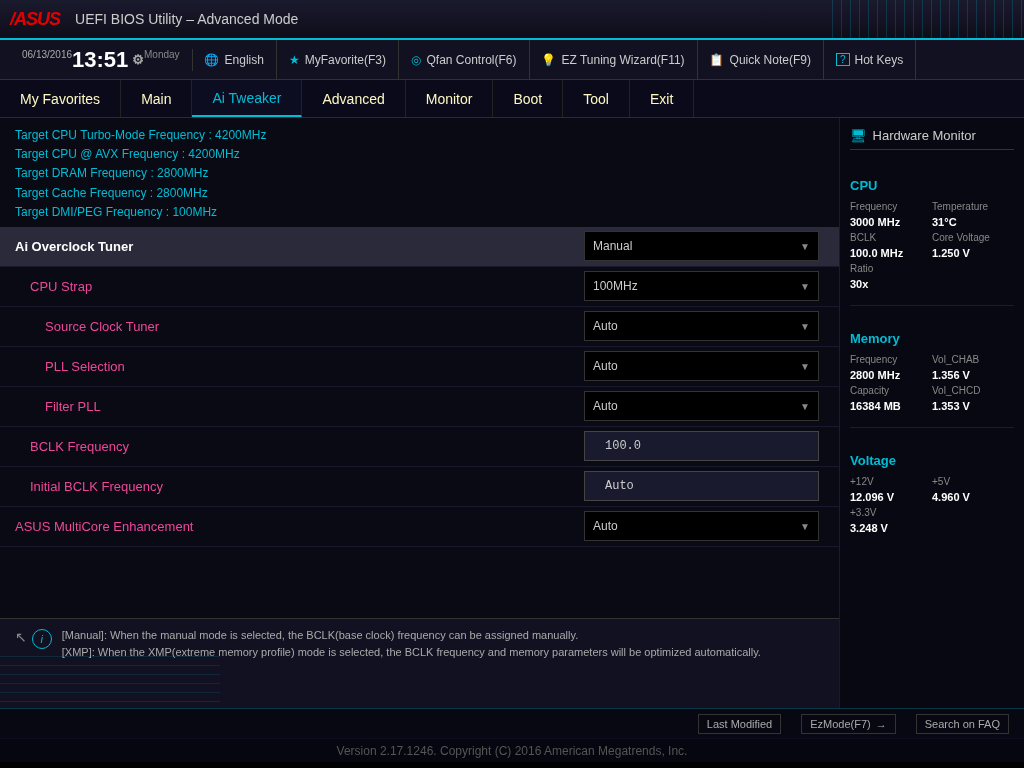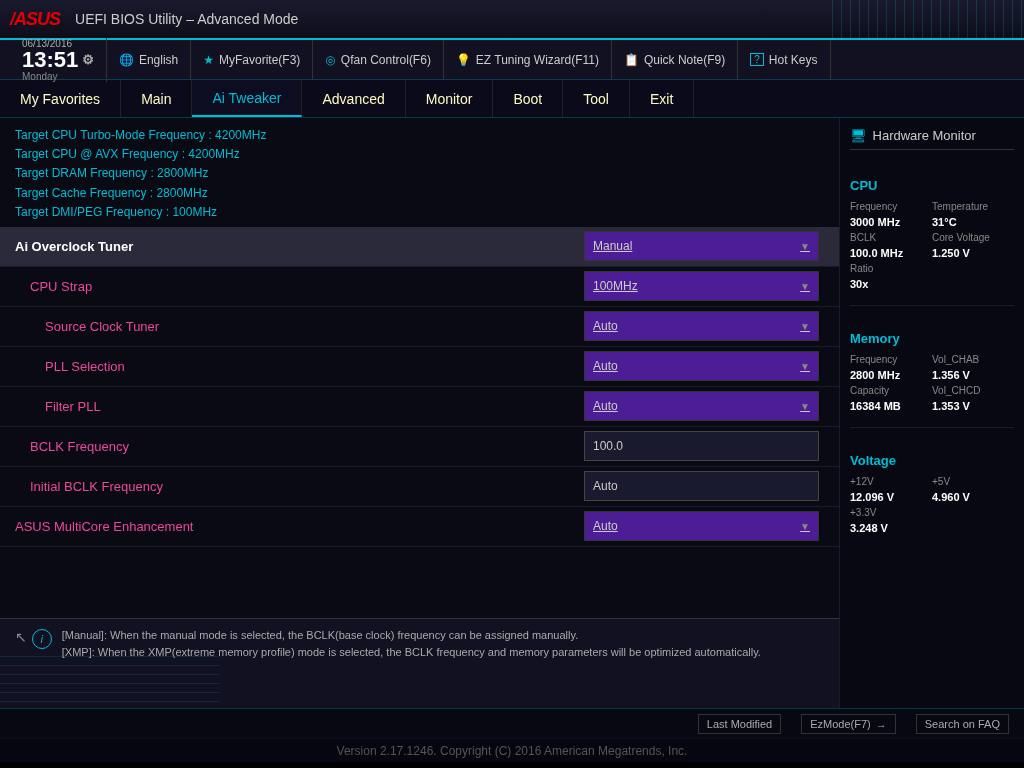--- a/index.html
+++ b/index.html
@@ -61,21 +61,21 @@
       gap: 5px;
       padding: 0 12px;
       height: 100%;
       border-right: 1px solid #333;
       font-size: 12px;
       color: #ccc;
       cursor: pointer;
     }
     .toolbar-datetime {
       display: flex;
-      flex-direction: column;
+      flex-direction: row;
       padding: 0 12px;
       border-right: 1px solid #333;
       font-size: 10px;
       color: #aaa;
       min-width: 80px;
     }
     .toolbar-clock {
       font-size: 22px;
       color: #fff;
       font-weight: bold;
@@ -155,42 +155,42 @@
       font-size: 13px;
       color: #ec4899;
     }
     .setting-row.highlighted .setting-label { color: #fff; font-weight: bold; }
     .setting-value {
       width: 240px;
     }
     .select-box {
       width: 235px;
       height: 30px;
-      background: #4c1d95;
+      background: #000000;
       border: 1px solid #333;
       color: #ccc;
       font-size: 12px;
       display: flex;
       align-items: center;
       justify-content: space-between;
       padding: 0 8px;
       cursor: pointer;
-      text-decoration: underline;
     }
     .select-arrow { color: #888; font-size: 10px; }
     .input-box {
       width: 235px;
       height: 30px;
       background: #1a1a2e;
       border: 1px solid #444;
       color: #ccc;
       font-size: 12px;
-      padding: 0 8px;
-      display: flex;
-      align-items: center;
+      padding: 0 20px;
+      display: flex;
+      align-items: center;
+      font-family: Liberation Mono, monospace;
     }
 
     
     #info-box {
       background: #111122;
       border-top: 1px solid #333;
       padding: 8px 15px;
       min-height: 90px;
       display: flex;
       gap: 10px;

